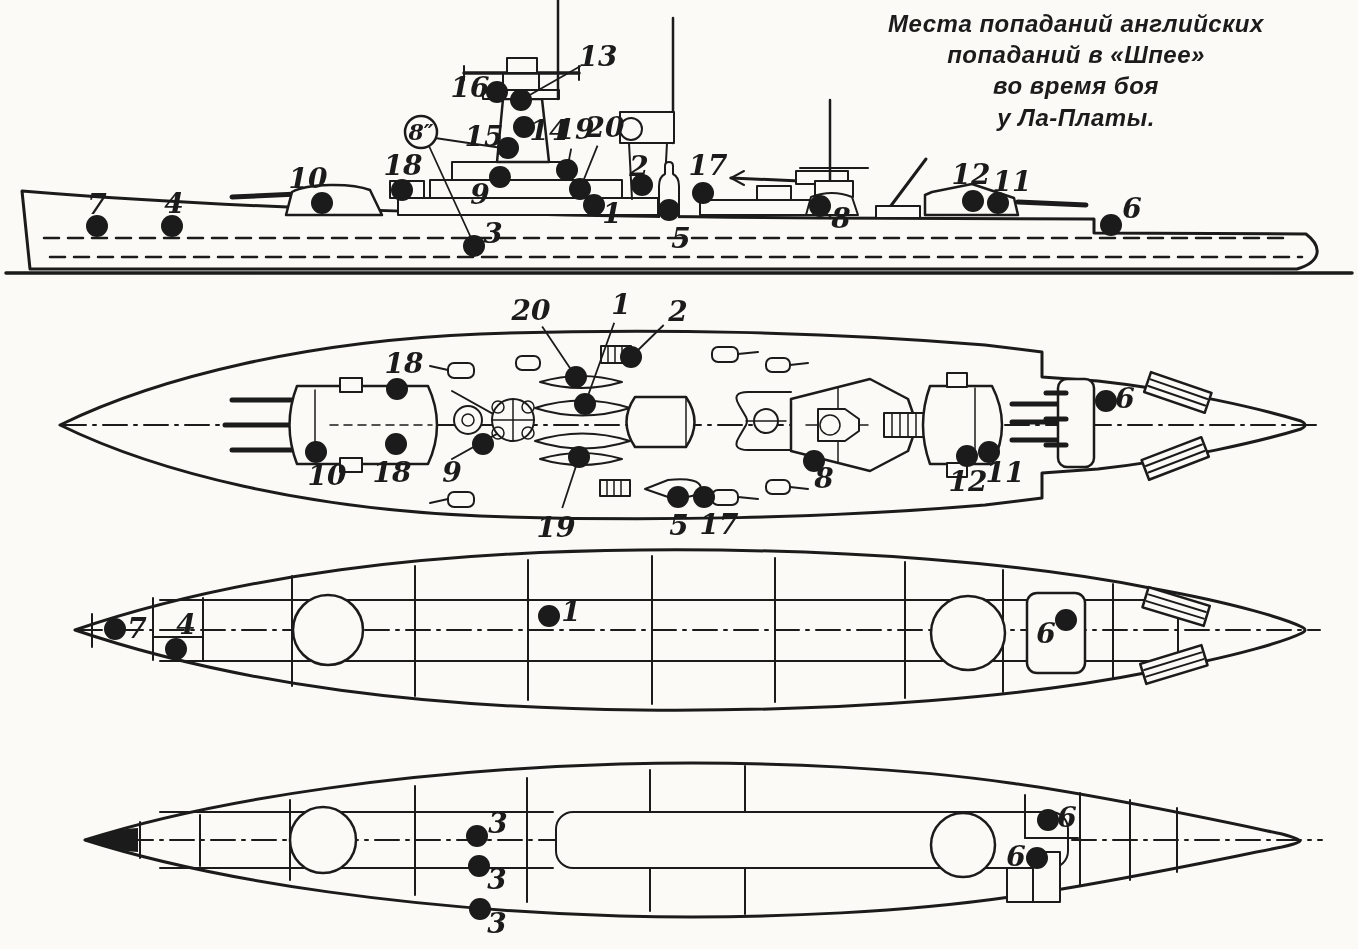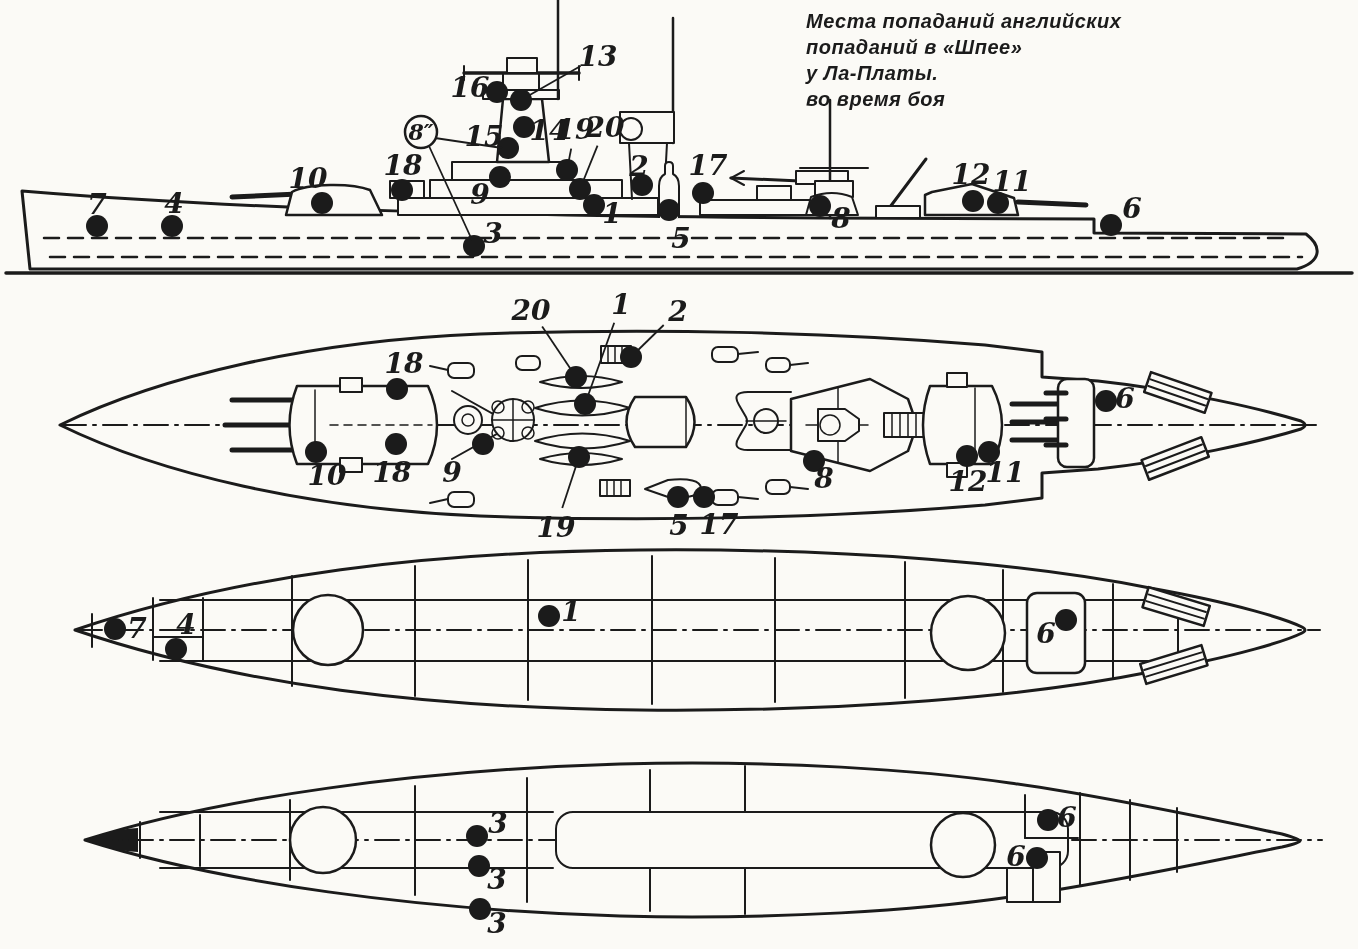--- a/index.html
+++ b/index.html
@@ -12,22 +12,22 @@
   .w15{stroke-width:1.5}.w2{stroke-width:2}.w25{stroke-width:2.5}.w3{stroke-width:3}
   .w35{stroke-width:3.5}.w5{stroke-width:5}
   .dash1{stroke-dasharray:15 9;}
   .dashdot{stroke-dasharray:24 7 3 7;}
   .thindash{stroke-dasharray:8 6;}
   .hit-dot{fill:var(--ink);stroke:none;}
   .hit-label{font:italic 700 28px "DejaVu Serif",serif;fill:var(--ink);text-anchor:middle;}
   .callout-text{font:italic 700 22px "DejaVu Serif",serif;fill:var(--ink);text-anchor:middle;}
   .leader{stroke:var(--ink);stroke-width:1.8;fill:none;}
   .hatchfill{fill:var(--ink);}
-  #title-block{position:absolute;top:8px;right:12px;width:540px;text-align:left;
-    font-style:italic;font-weight:700;font-size:20px;line-height:1.3;color:var(--ink);
+  #title-block{position:absolute;top:8px;right:12px;width:540px;text-align:center;
+    font-style:italic;font-weight:700;font-size:24px;line-height:1.3;color:var(--ink);
     letter-spacing:.5px;}
   #title-block span{display:block;}
 </style>
 </head>
 <body>
 
 <div id="canvas">
 
   <svg id="diagram" viewBox="0 0 1358 949" xmlns="http://www.w3.org/2000/svg">
 
@@ -344,16 +344,16 @@
         <line x1="435" y1="138" x2="502" y2="148" class="leader"></line>
         <line x1="429" y1="146" x2="472" y2="240" class="leader"></line>
         <circle cx="421" cy="132" r="16" class="shape-p w25"></circle>
         <text x="421" y="140" class="callout-text">8″</text>
       </g>
   </svg>
 
   <div id="title-block">
     <span>Места попаданий английских</span>
     <span>попаданий в «Шпее»</span>
+    <span>во время боя</span>
     <span>у Ла-Платы.</span>
-    <span>во время боя</span>
   </div>
 </div>
 
 </body></html>

